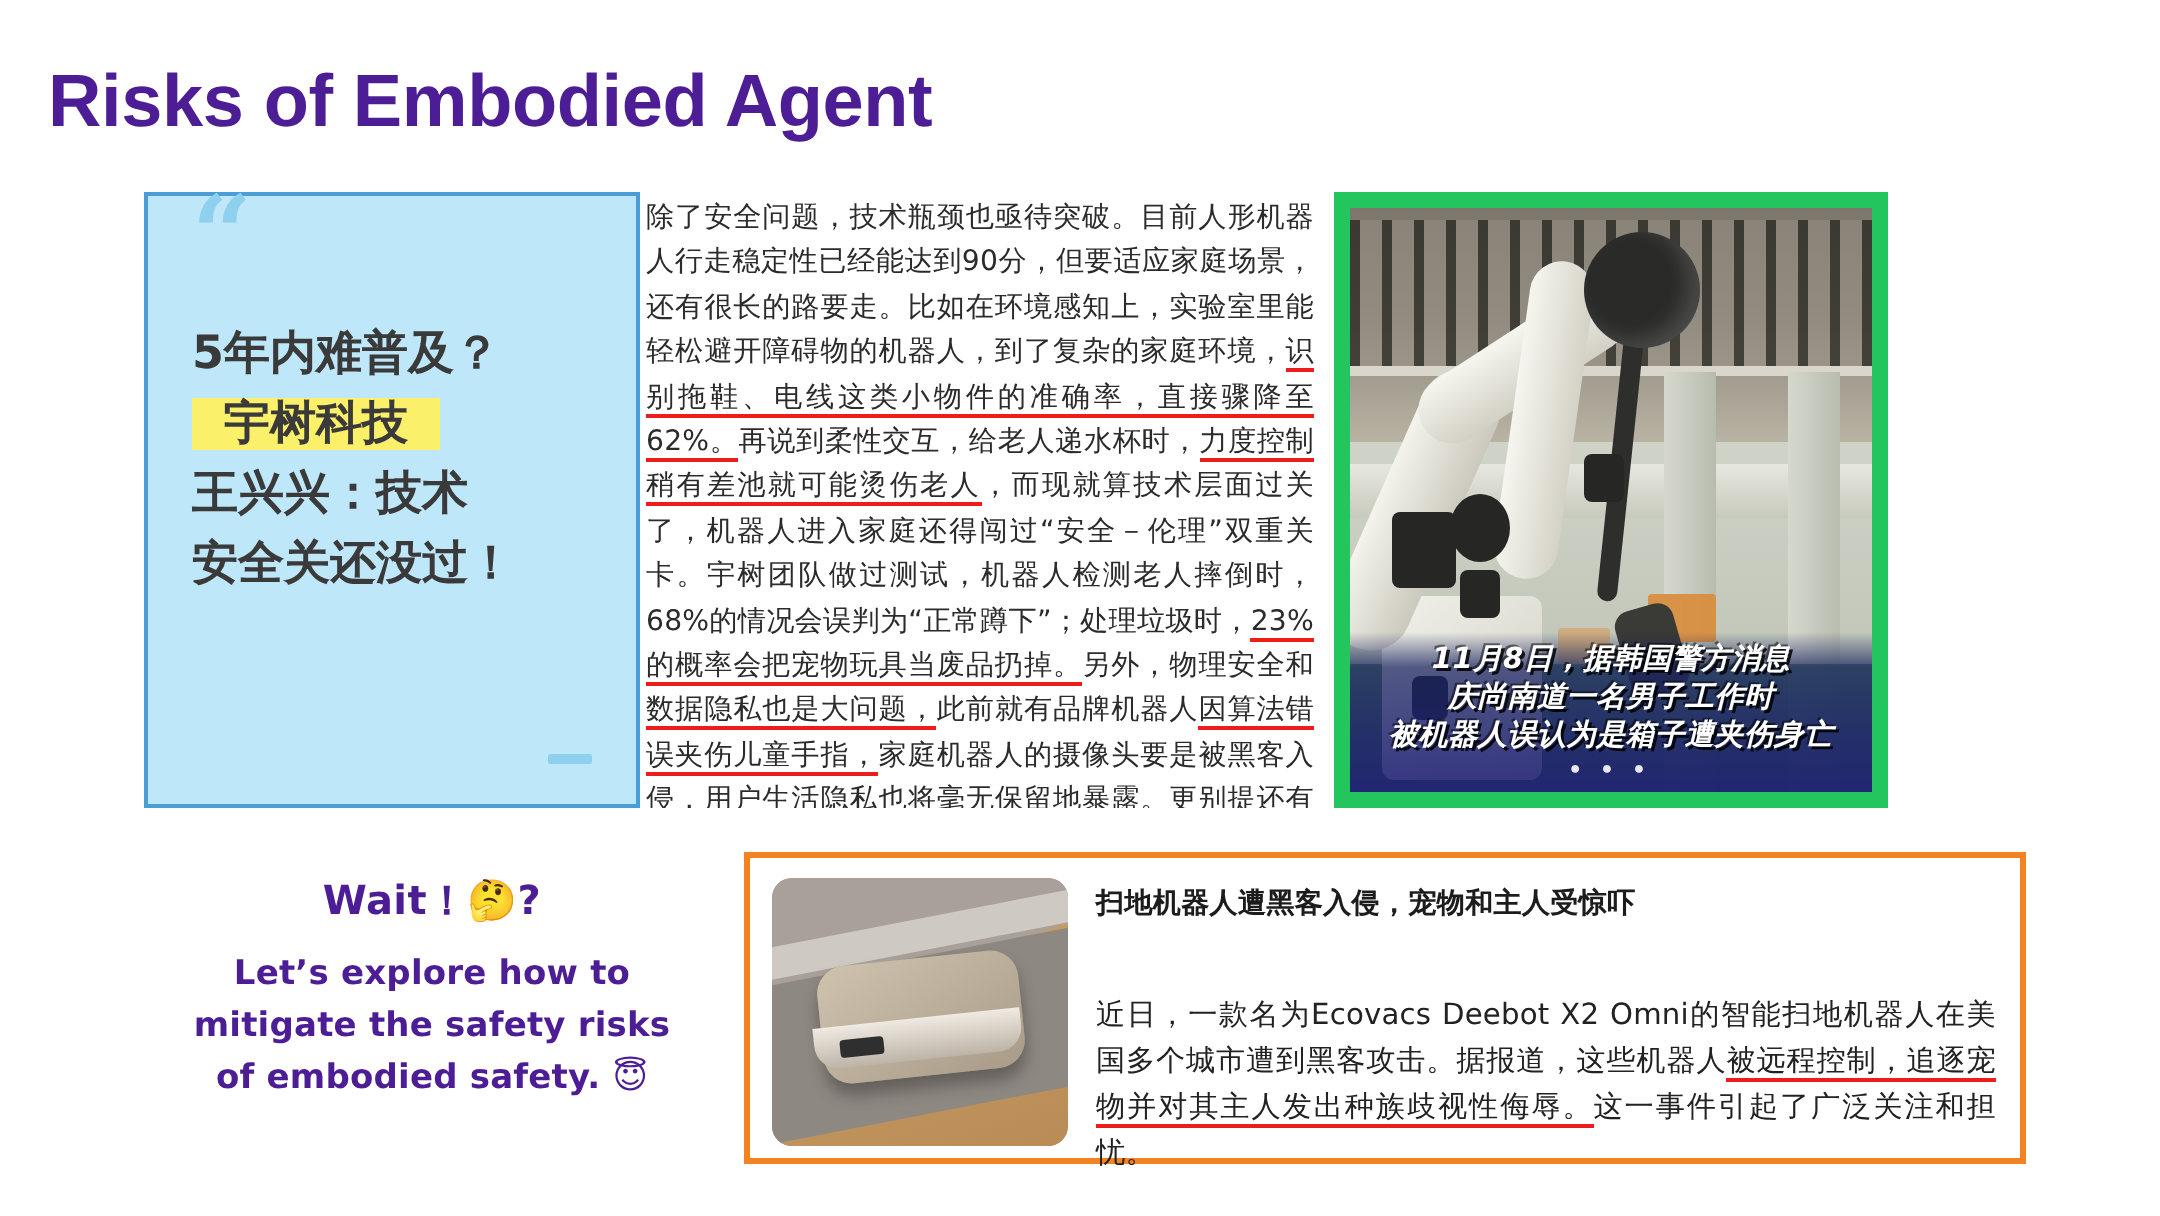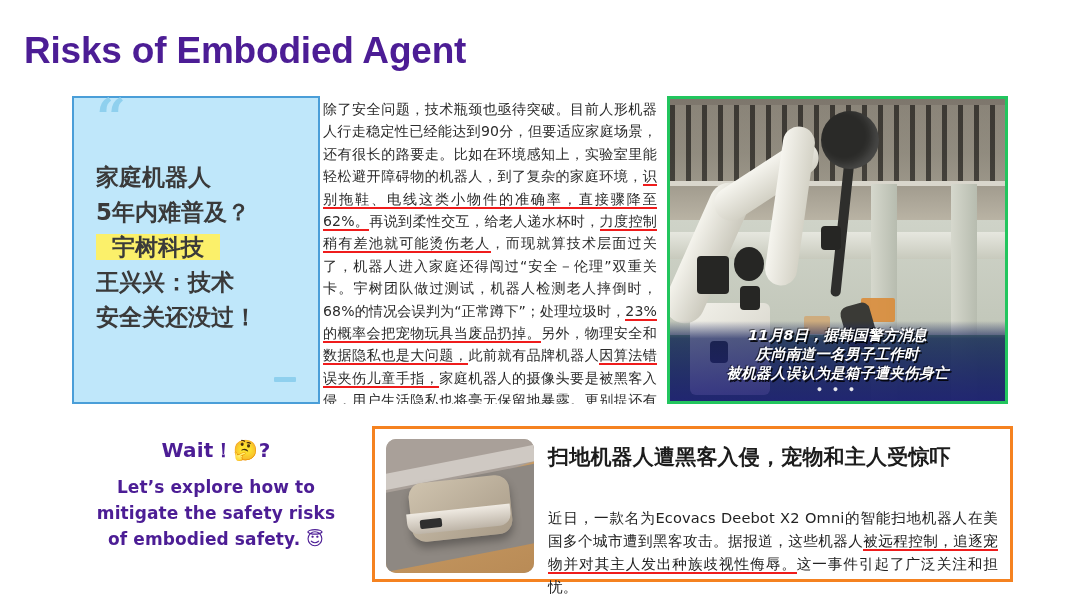--- a/index.html
+++ b/index.html
@@ -87,22 +87,22 @@
   }
   .u-red {
     border-bottom: 2.5px solid #ef1c1c;
     padding-bottom: 0px;
   }
 
   
   .robot-photo {
     position: absolute;
     left: 667px; top: 96px;
-    width: 341px; height: 308px;
-    border: 3px solid #22c55e;
+    width: 277px; height: 308px;
+    border: 8px solid #22c55e;
     box-sizing: border-box;
     overflow: hidden;
     background: #0369a1;
   }
   .rp-scene { position: absolute; inset: 0; }
   .rp-wall {
     position: absolute; left: 0; top: 0; right: 0; height: 40%;
     background: linear-gradient(180deg,#7d766c 0%, #8c867a 45%, #b9b3a4 100%);
   }
   .rp-windows {
@@ -287,21 +287,21 @@
     transform: rotate(-6deg);
   }
   .nt-sensor {
     position: absolute; left: 23%; top: 60%;
     width: 22px; height: 9px; background: #2f2f2f; border-radius: 2px;
     transform: rotate(-6deg);
   }
   .news-body { flex: 1 1 auto; min-width: 0; }
   .news-title {
     font-family: "DejaVu Sans", sans-serif;
-    font-size: 21px;
+    font-size: 14px;
     font-weight: bold;
     color: #1c1c1c;
     margin: 4px 0 8px 0;
     letter-spacing: .2px;
   }
   .news-text {
     font-family: "DejaVu Sans", sans-serif;
     font-size: 14.6px;
     line-height: 23px;
     color: #222222;
@@ -311,21 +311,20 @@
   }
 </style>
 </head>
 <body>
 
 <div class="slide-title">Risks of Embodied Agent</div>
 
 <div class="quote-card">
   <div class="quote-mark">“</div>
   <div class="quote-lines">
-    <span class="ql">家庭机器人</span>
     <span class="ql">5年内难普及？</span>
     <span class="ql"><span class="hl-yellow">宇树科技</span></span>
     <span class="ql">王兴兴：技术</span>
     <span class="ql">安全关还没过！</span>
   </div>
   <div class="quote-dash"></div>
 </div>
 
 <div class="article-block">
   <div class="article-text"><span>除了安全问题，技术瓶颈也亟待突破。目前人形机器人行走稳定性已经能达到90分，但要适应家庭场景，还有很长的路要走。比如在环境感知上，实验室里能轻松避开障碍物的机器人，到了复杂的家庭环境，</span><span class="u-red">识别拖鞋、电线这类小物件的准确率，直接骤降至62%。</span><span>再说到柔性交互，给老人递水杯时，</span><span class="u-red">力度控制稍有差池就可能烫伤老人</span><span>，而现就算技术层面过关了，机器人进入家庭还得闯过“安全－伦理”双重关卡。宇树团队做过测试，机器人检测老人摔倒时，68%的情况会误判为“正常蹲下”；处理垃圾时，</span><span class="u-red">23%的概率会把宠物玩具当废品扔掉。</span><span>另外，物理安全和</span><span class="u-red">数据隐私也是大问题，</span><span>此前就有品牌机器人</span><span class="u-red">因算法错误夹伤儿童手指，</span><span>家庭机器人的摄像头要是被黑客入侵，用户生活隐私也将毫无保留地暴露。更别提还有复杂的伦理困境，当机器人</span></div>

